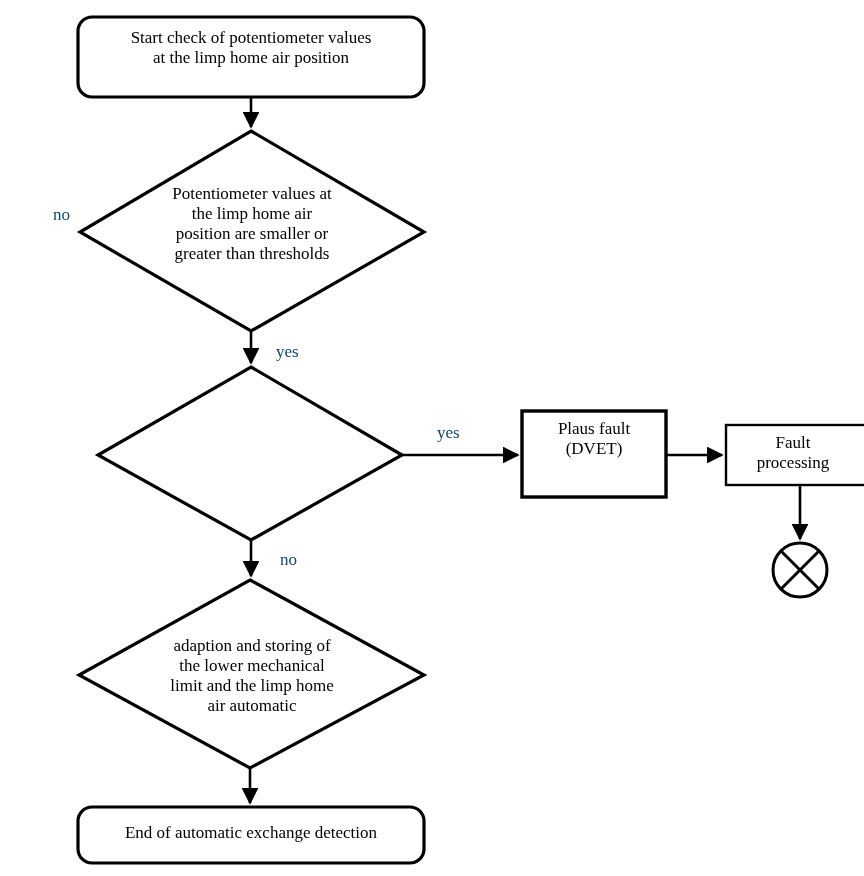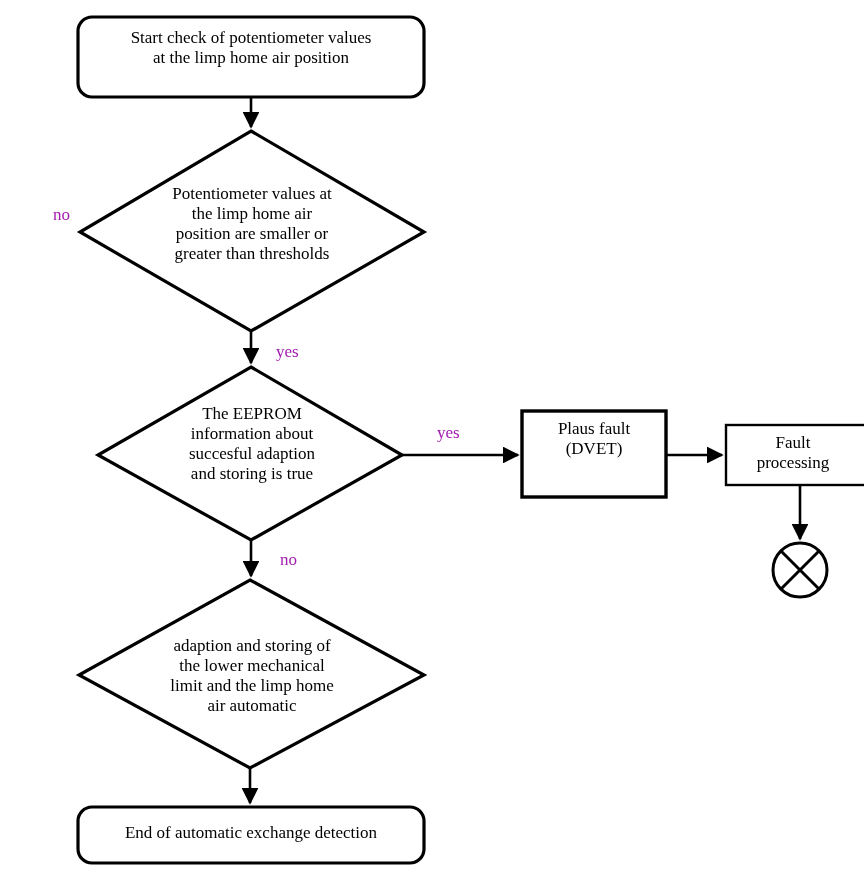--- a/index.html
+++ b/index.html
@@ -30,21 +30,21 @@
     position: absolute;
     text-align: center;
     color: #000000;
     line-height: 1.18;
     font-family: "Liberation Serif", "DejaVu Serif", serif;
     white-space: pre-line;
     pointer-events: none;
   }
   .edge-label {
     position: absolute;
-    color: #a21caf;
+    color: #0c4a6e;
     font-family: "Liberation Serif", "DejaVu Serif", serif;
     font-size: 17px;
     line-height: 1;
     white-space: nowrap;
   }
   .t-start   { left:  42px; top:  28px; width: 338px; font-size: 17px; }
   .t-dec1    { left:  72px; top: 184px; width: 280px; font-size: 17px; }
   .t-dec2    { left:  90px; top: 404px; width: 244px; font-size: 17px; }
   .t-dec3    { left:  72px; top: 636px; width: 280px; font-size: 17px; }
   .t-end     { left:  42px; top: 823px; width: 338px; font-size: 17px; }
@@ -104,24 +104,20 @@
   </svg>
 
   <div class="shape-text t-start">Start check of potentiometer values
 at the limp home air position</div>
 
   <div class="shape-text t-dec1">Potentiometer values at
 the limp home air
 position are smaller or
 greater than thresholds</div>
 
-  <div class="shape-text t-dec2">The EEPROM
-information about
-succesful adaption
-and storing is true</div>
 
   <div class="shape-text t-dec3">adaption and storing of
 the lower mechanical
 limit and the limp home
 air automatic</div>
 
   <div class="shape-text t-end">End of automatic exchange detection</div>
 
   <div class="shape-text t-plaus">Plaus fault
 (DVET)</div>

